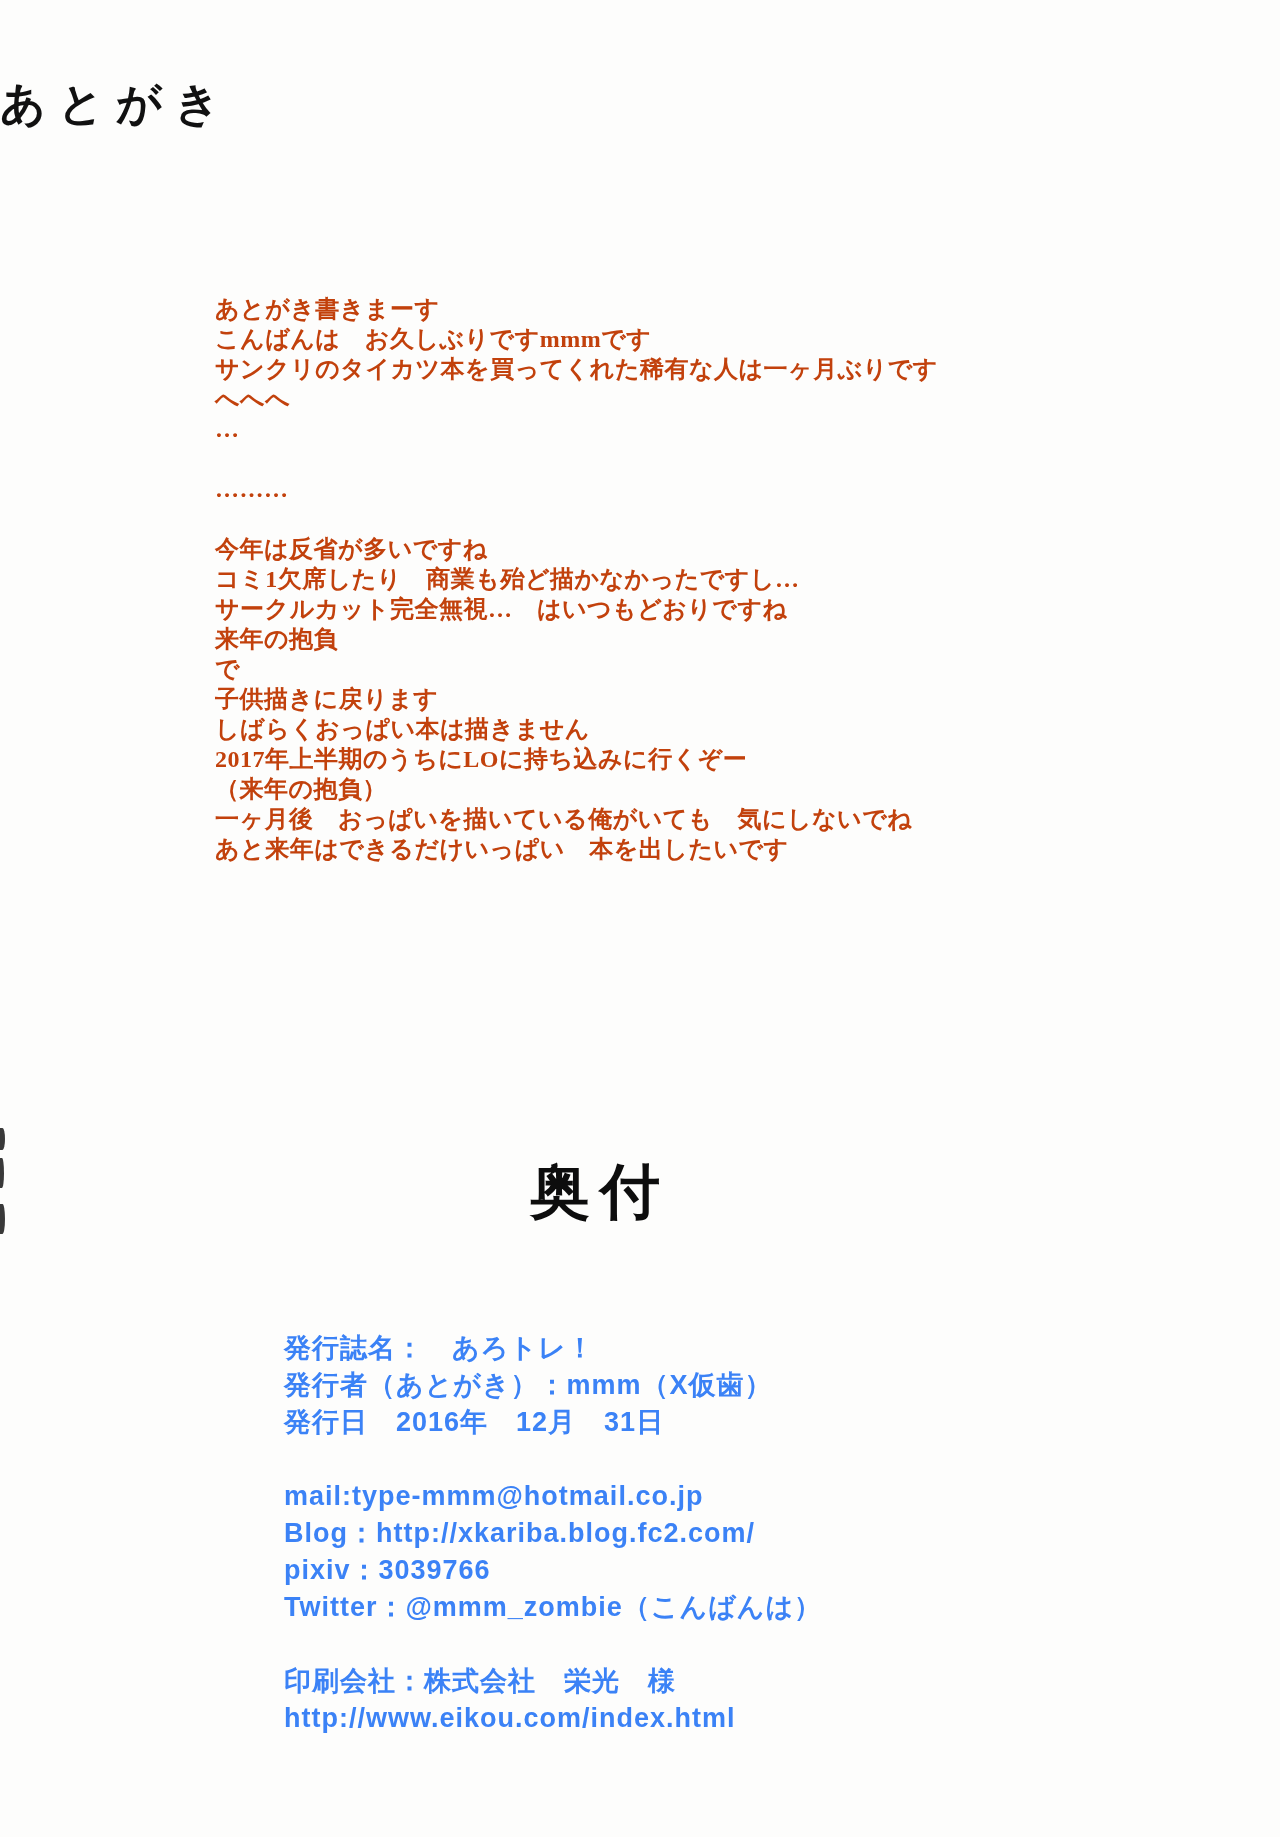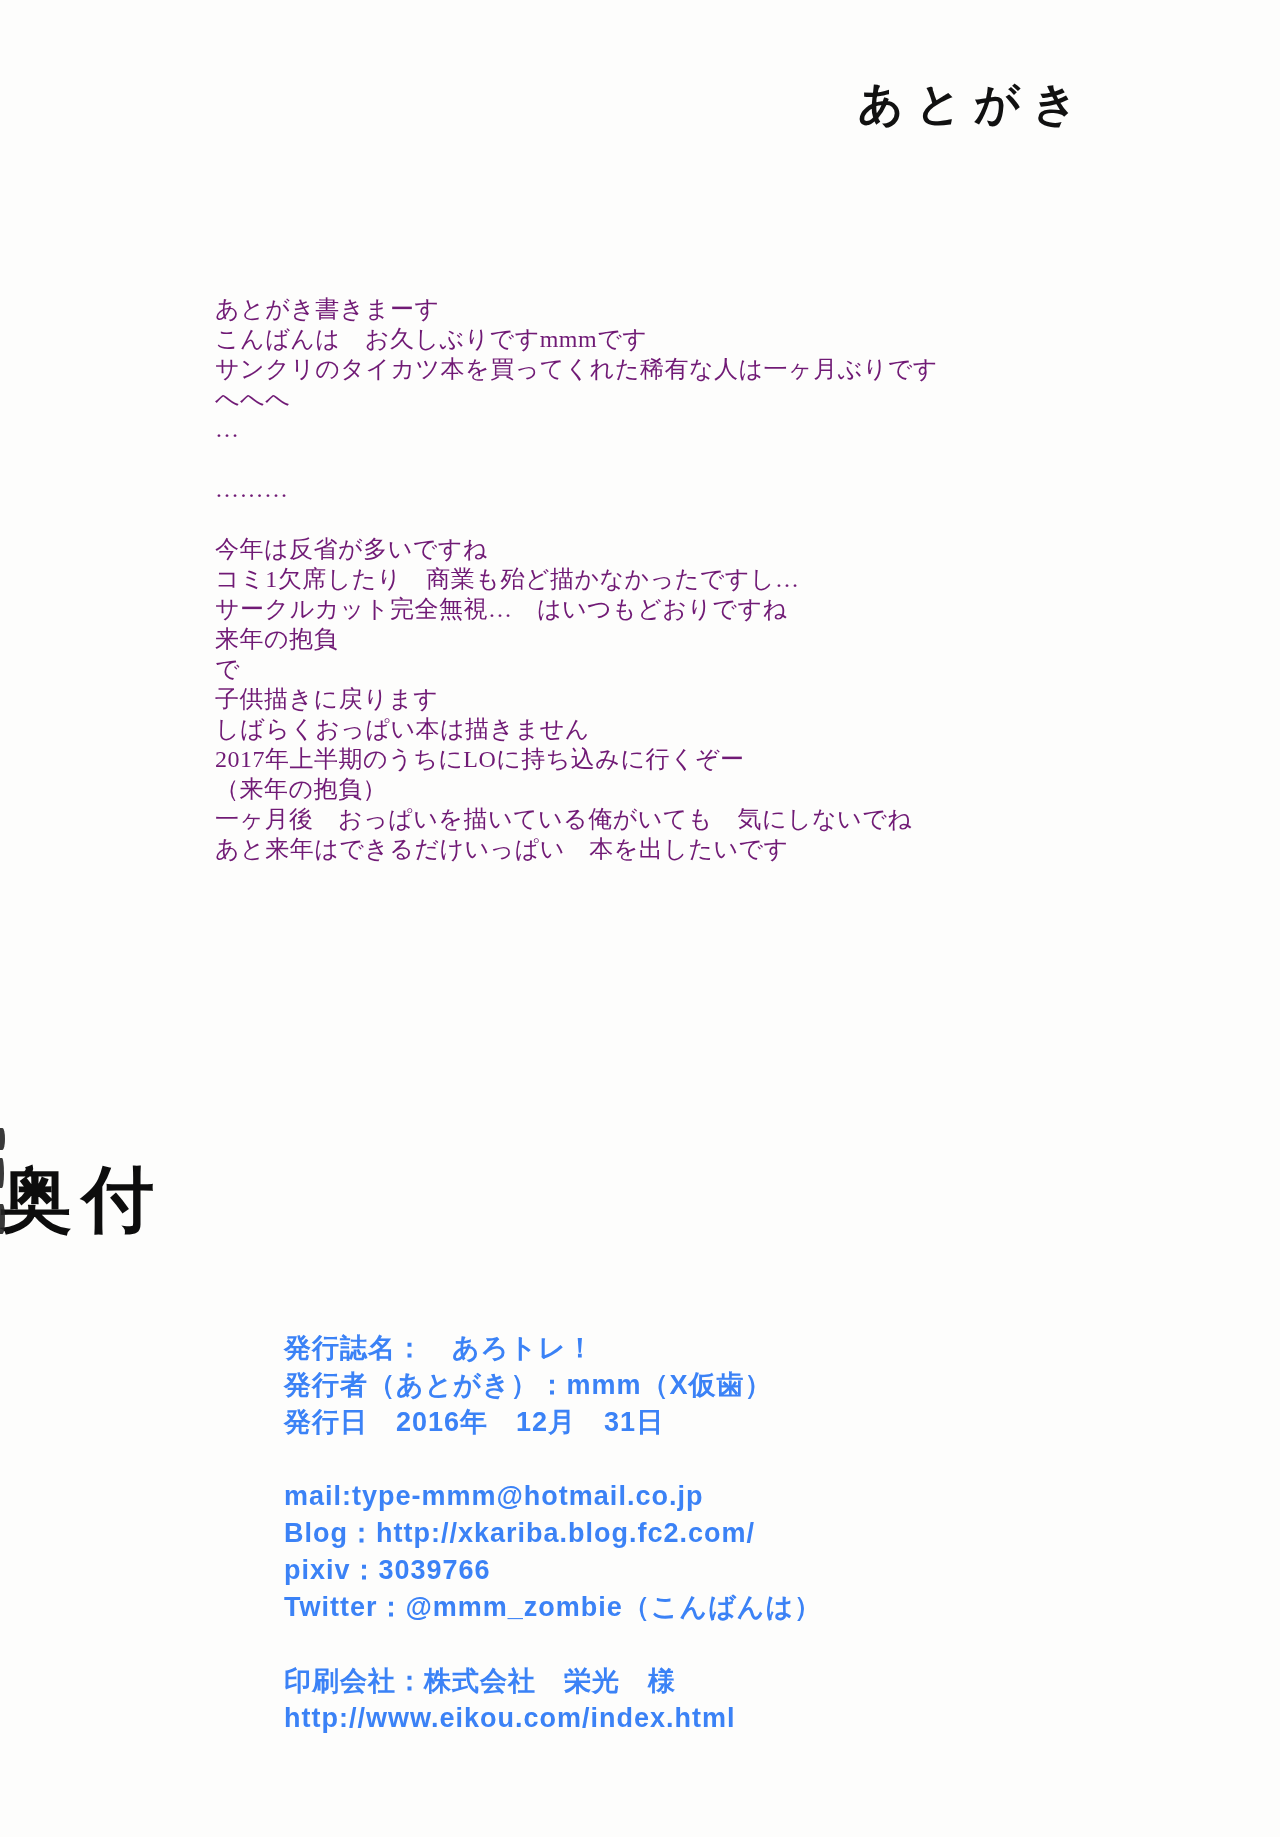--- a/index.html
+++ b/index.html
@@ -18,53 +18,54 @@
     overflow: hidden;
   }
 
   
   .afterword-title {
     position: absolute;
     top: 74px;
     left: 0;
     width: 1090px;
     margin: 0;
-    text-align: right;
+    text-align: left;
     font-family: "Liberation Serif", "DejaVu Serif", serif;
     font-size: 45px;
     font-weight: bold;
     letter-spacing: 12px;
     color: #111;
   }
   .afterword-body {
     position: absolute;
     top: 294px;
     left: 215px;
     width: 980px;
     font-family: "Liberation Serif", "DejaVu Serif", serif;
     font-size: 24px;
-    font-weight: normal;
-    color: #701a75;
+    font-weight: bold;
+    color: #c2410c;
   }
   .afterword-body .line {
     height: 30px;
     line-height: 30px;
     white-space: pre;
     letter-spacing: 0.5px;
   }
 
   
   .colophon-title {
     position: absolute;
     top: 1152px;
     left: 0;
     width: 1200px;
     margin: 0;
+    text-align: center;
     font-family: "Liberation Sans", "DejaVu Sans", sans-serif;
-    font-size: 72px;
+    font-size: 60px;
     font-weight: 900;
     letter-spacing: 10px;
     color: #0d0d0d;
   }
   .colophon-body {
     position: absolute;
     top: 1330px;
     left: 284px;
     width: 880px;
     font-family: "Liberation Sans", "DejaVu Sans", sans-serif;

